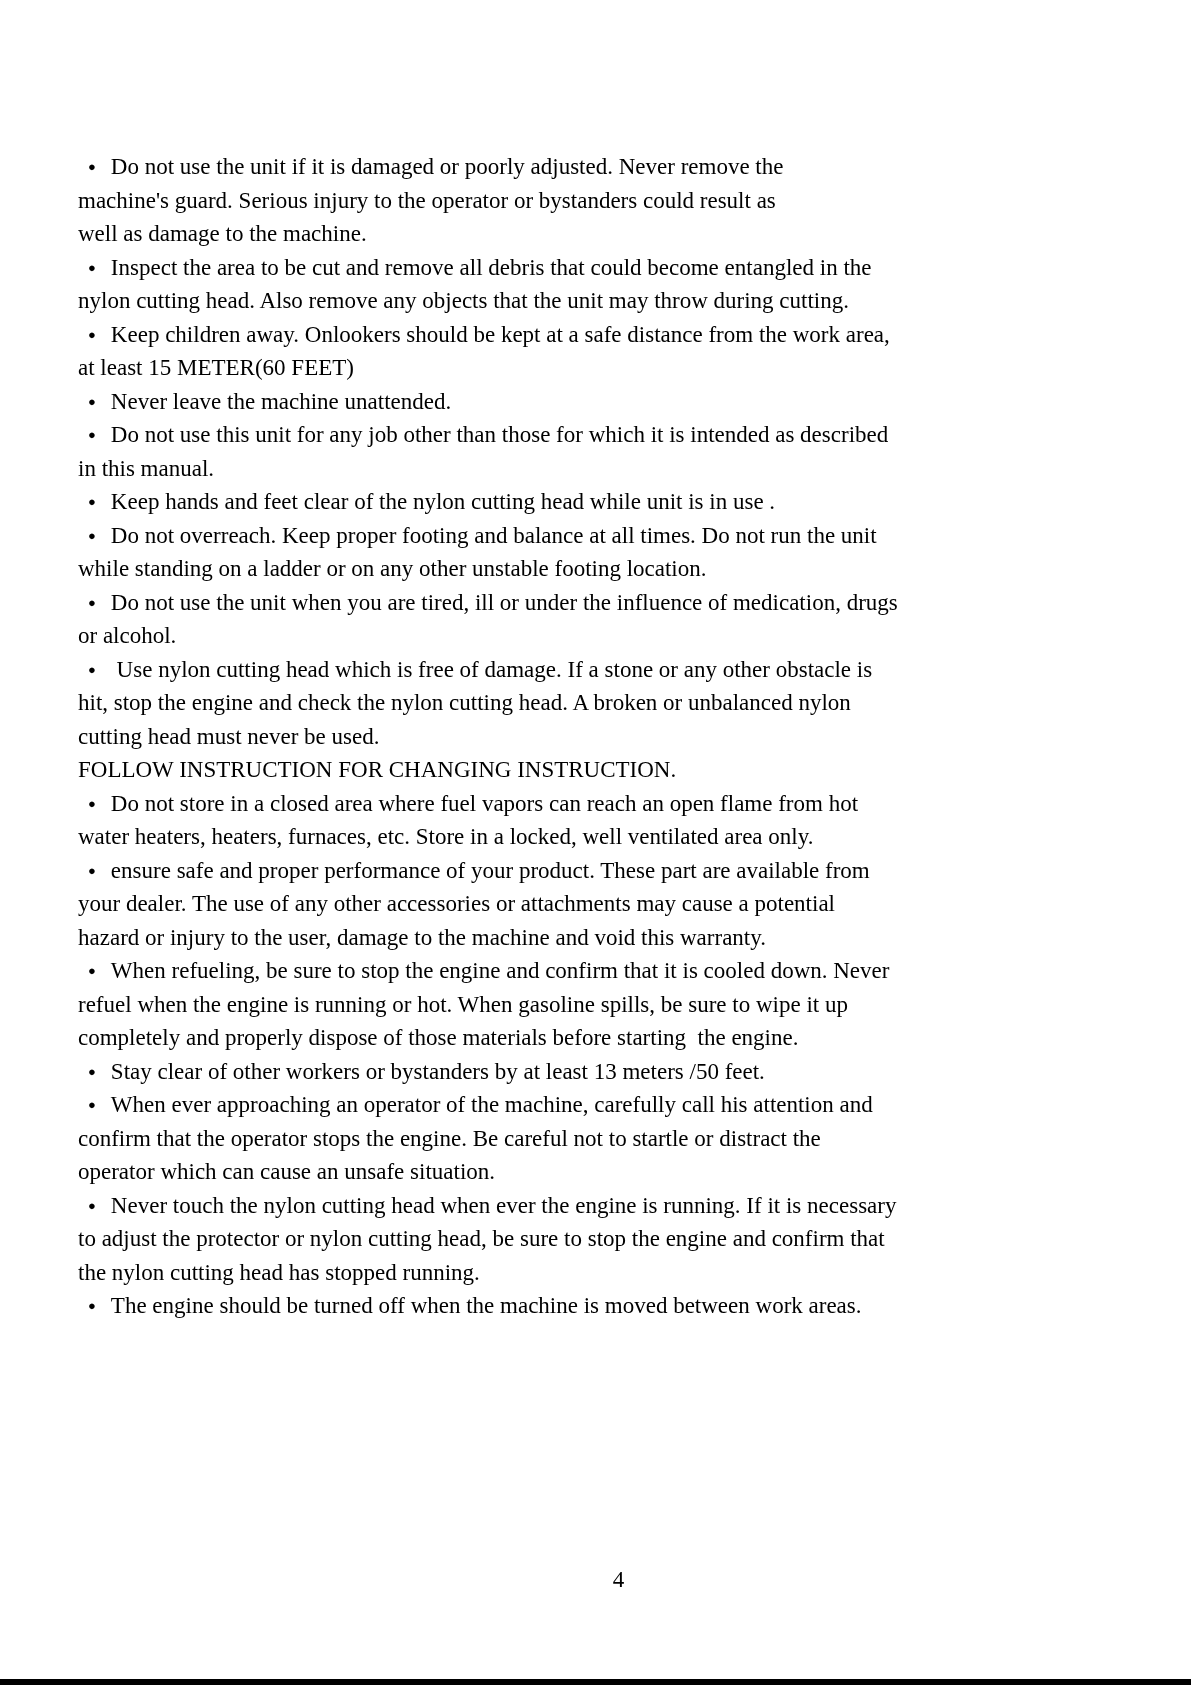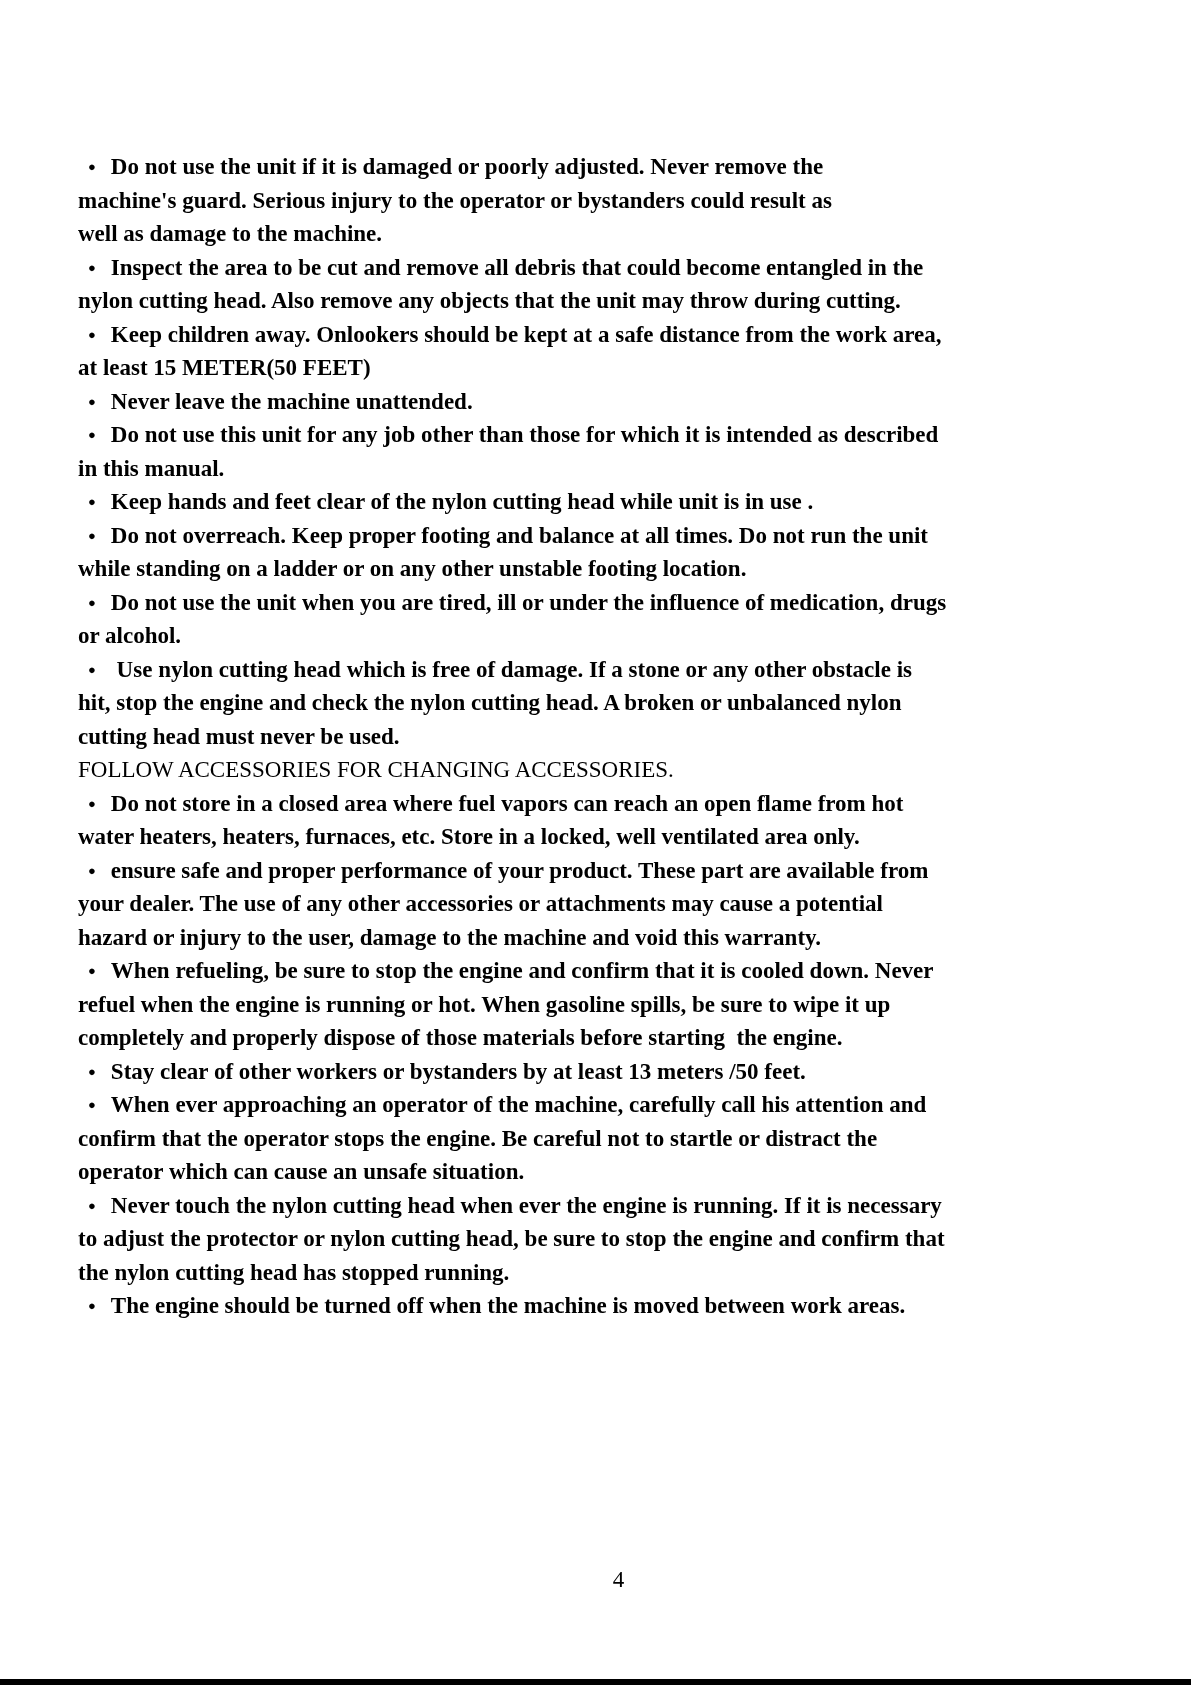--- a/index.html
+++ b/index.html
@@ -24,21 +24,20 @@
     font-size: 23px;
     line-height: 33.5px;
   }
   p.item {
     margin: 0;
     padding: 0;
     white-space: pre-wrap;
   }
   p.item.bulleted {
     text-indent: 10px;
-    font-weight: bold;
   }
   .bullet {
     display: inline-block;
     text-indent: 0;
     font-size: 13px;
     vertical-align: 3px;
     margin-right: 15px;
   }
   .page-number {
     position: absolute;
@@ -64,33 +63,33 @@
 <body>
 
 <div class="page">
   <div class="content">
       <p class="item bulleted"><span class="bullet">●</span><span>Do not use the unit if it is damaged or poorly adjusted. Never remove the
 machine's guard. Serious injury to the operator or bystanders could result as
 well as damage to the machine.</span></p>
       <p class="item bulleted"><span class="bullet">●</span><span>Inspect the area to be cut and remove all debris that could become entangled in the
 nylon cutting head. Also remove any objects that the unit may throw during cutting.</span></p>
       <p class="item bulleted"><span class="bullet">●</span><span>Keep children away. Onlookers should be kept at a safe distance from the work area,
-at least 15 METER(50 FEET)</span></p>
+at least 15 METER(60 FEET)</span></p>
       <p class="item bulleted"><span class="bullet">●</span><span>Never leave the machine unattended.</span></p>
       <p class="item bulleted"><span class="bullet">●</span><span>Do not use this unit for any job other than those for which it is intended as described
 in this manual.</span></p>
       <p class="item bulleted"><span class="bullet">●</span><span>Keep hands and feet clear of the nylon cutting head while unit is in use .</span></p>
       <p class="item bulleted"><span class="bullet">●</span><span>Do not overreach. Keep proper footing and balance at all times. Do not run the unit
 while standing on a ladder or on any other unstable footing location.</span></p>
       <p class="item bulleted"><span class="bullet">●</span><span>Do not use the unit when you are tired, ill or under the influence of medication, drugs
 or alcohol.</span></p>
       <p class="item bulleted"><span class="bullet">●</span><span> Use nylon cutting head which is free of damage. If a stone or any other obstacle is
 hit, stop the engine and check the nylon cutting head. A broken or unbalanced nylon
 cutting head must never be used.</span></p>
-      <p class="item"><span>FOLLOW ACCESSORIES FOR CHANGING ACCESSORIES.</span></p>
+      <p class="item"><span>FOLLOW INSTRUCTION FOR CHANGING INSTRUCTION.</span></p>
       <p class="item bulleted"><span class="bullet">●</span><span>Do not store in a closed area where fuel vapors can reach an open flame from hot
 water heaters, heaters, furnaces, etc. Store in a locked, well ventilated area only.</span></p>
       <p class="item bulleted"><span class="bullet">●</span><span>ensure safe and proper performance of your product. These part are available from
 your dealer. The use of any other accessories or attachments may cause a potential
 hazard or injury to the user, damage to the machine and void this warranty.</span></p>
       <p class="item bulleted"><span class="bullet">●</span><span>When refueling, be sure to stop the engine and confirm that it is cooled down. Never
 refuel when the engine is running or hot. When gasoline spills, be sure to wipe it up
 completely and properly dispose of those materials before starting  the engine.</span></p>
       <p class="item bulleted"><span class="bullet">●</span><span>Stay clear of other workers or bystanders by at least 13 meters /50 feet.</span></p>
       <p class="item bulleted"><span class="bullet">●</span><span>When ever approaching an operator of the machine, carefully call his attention and

